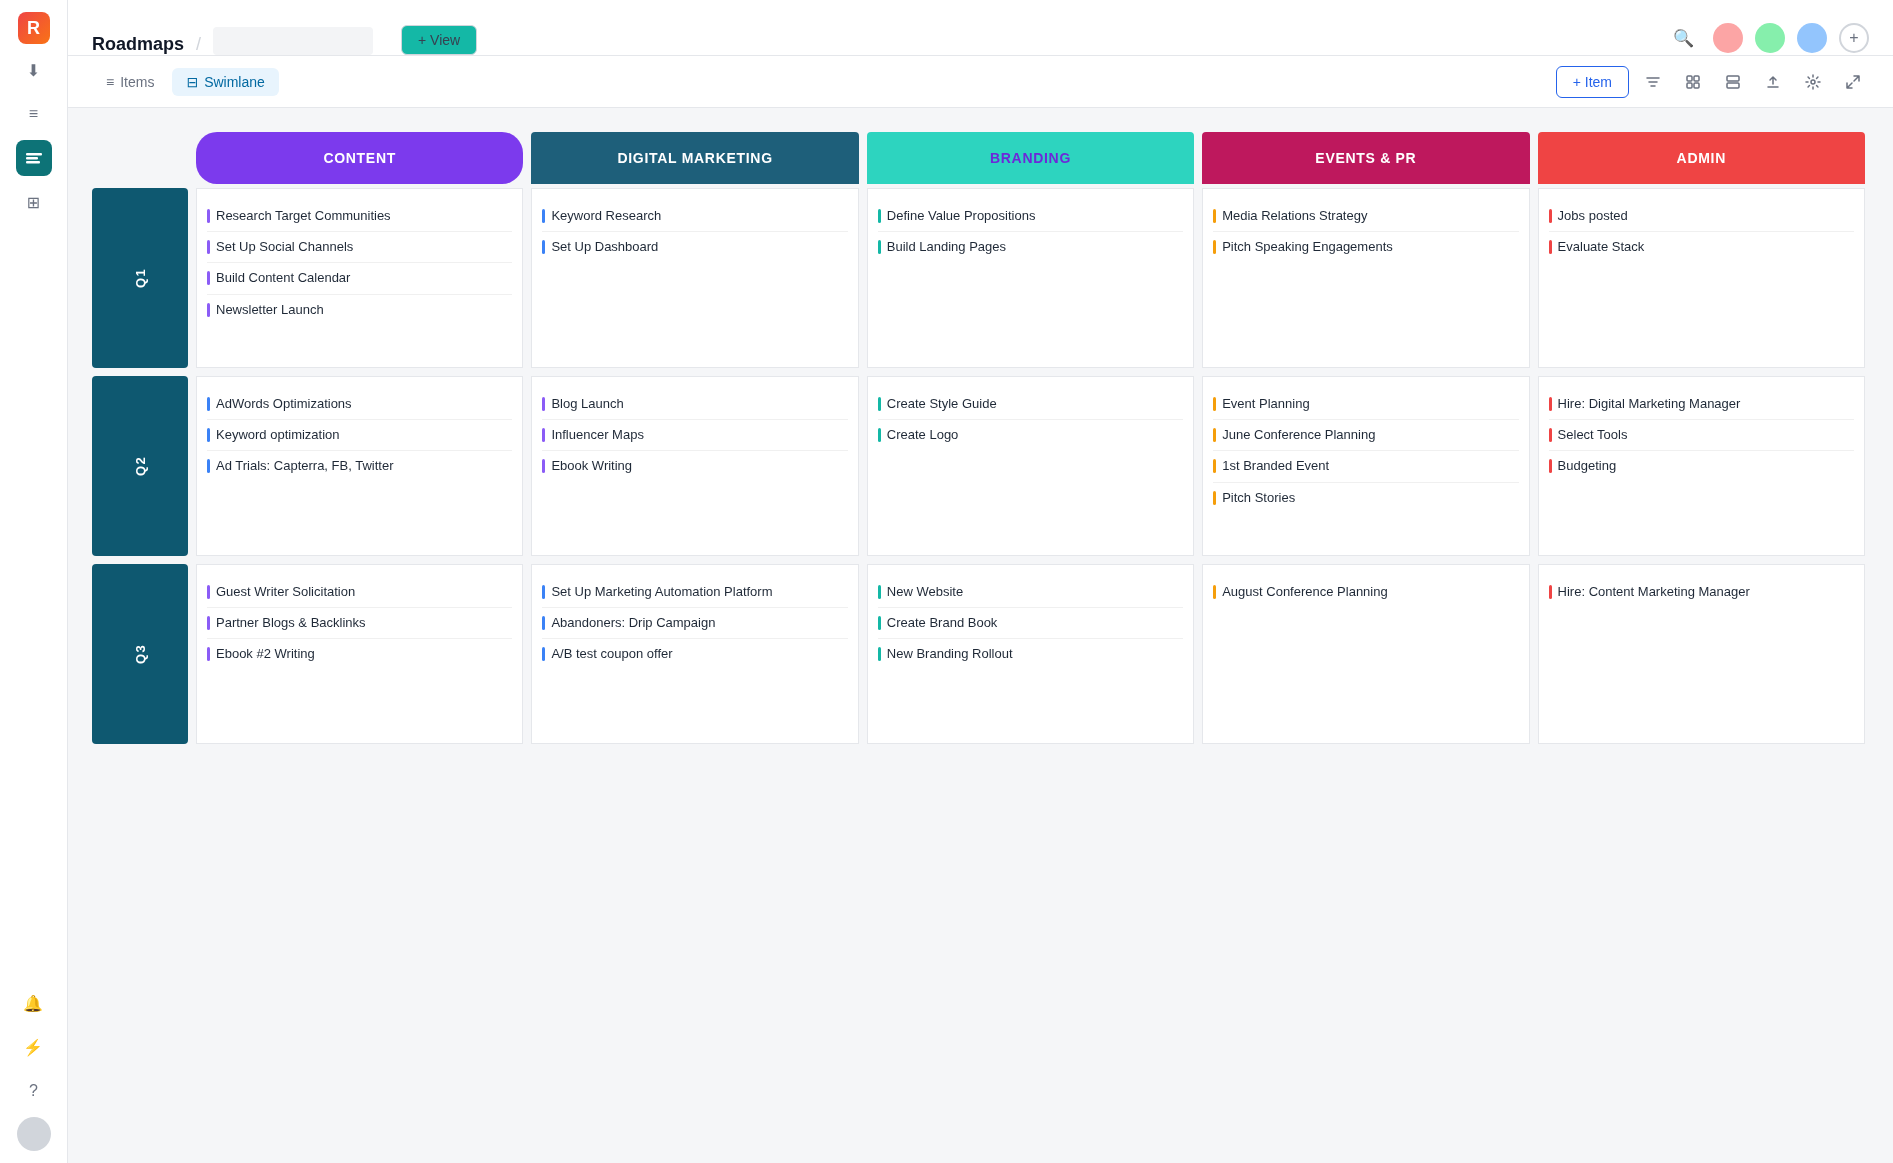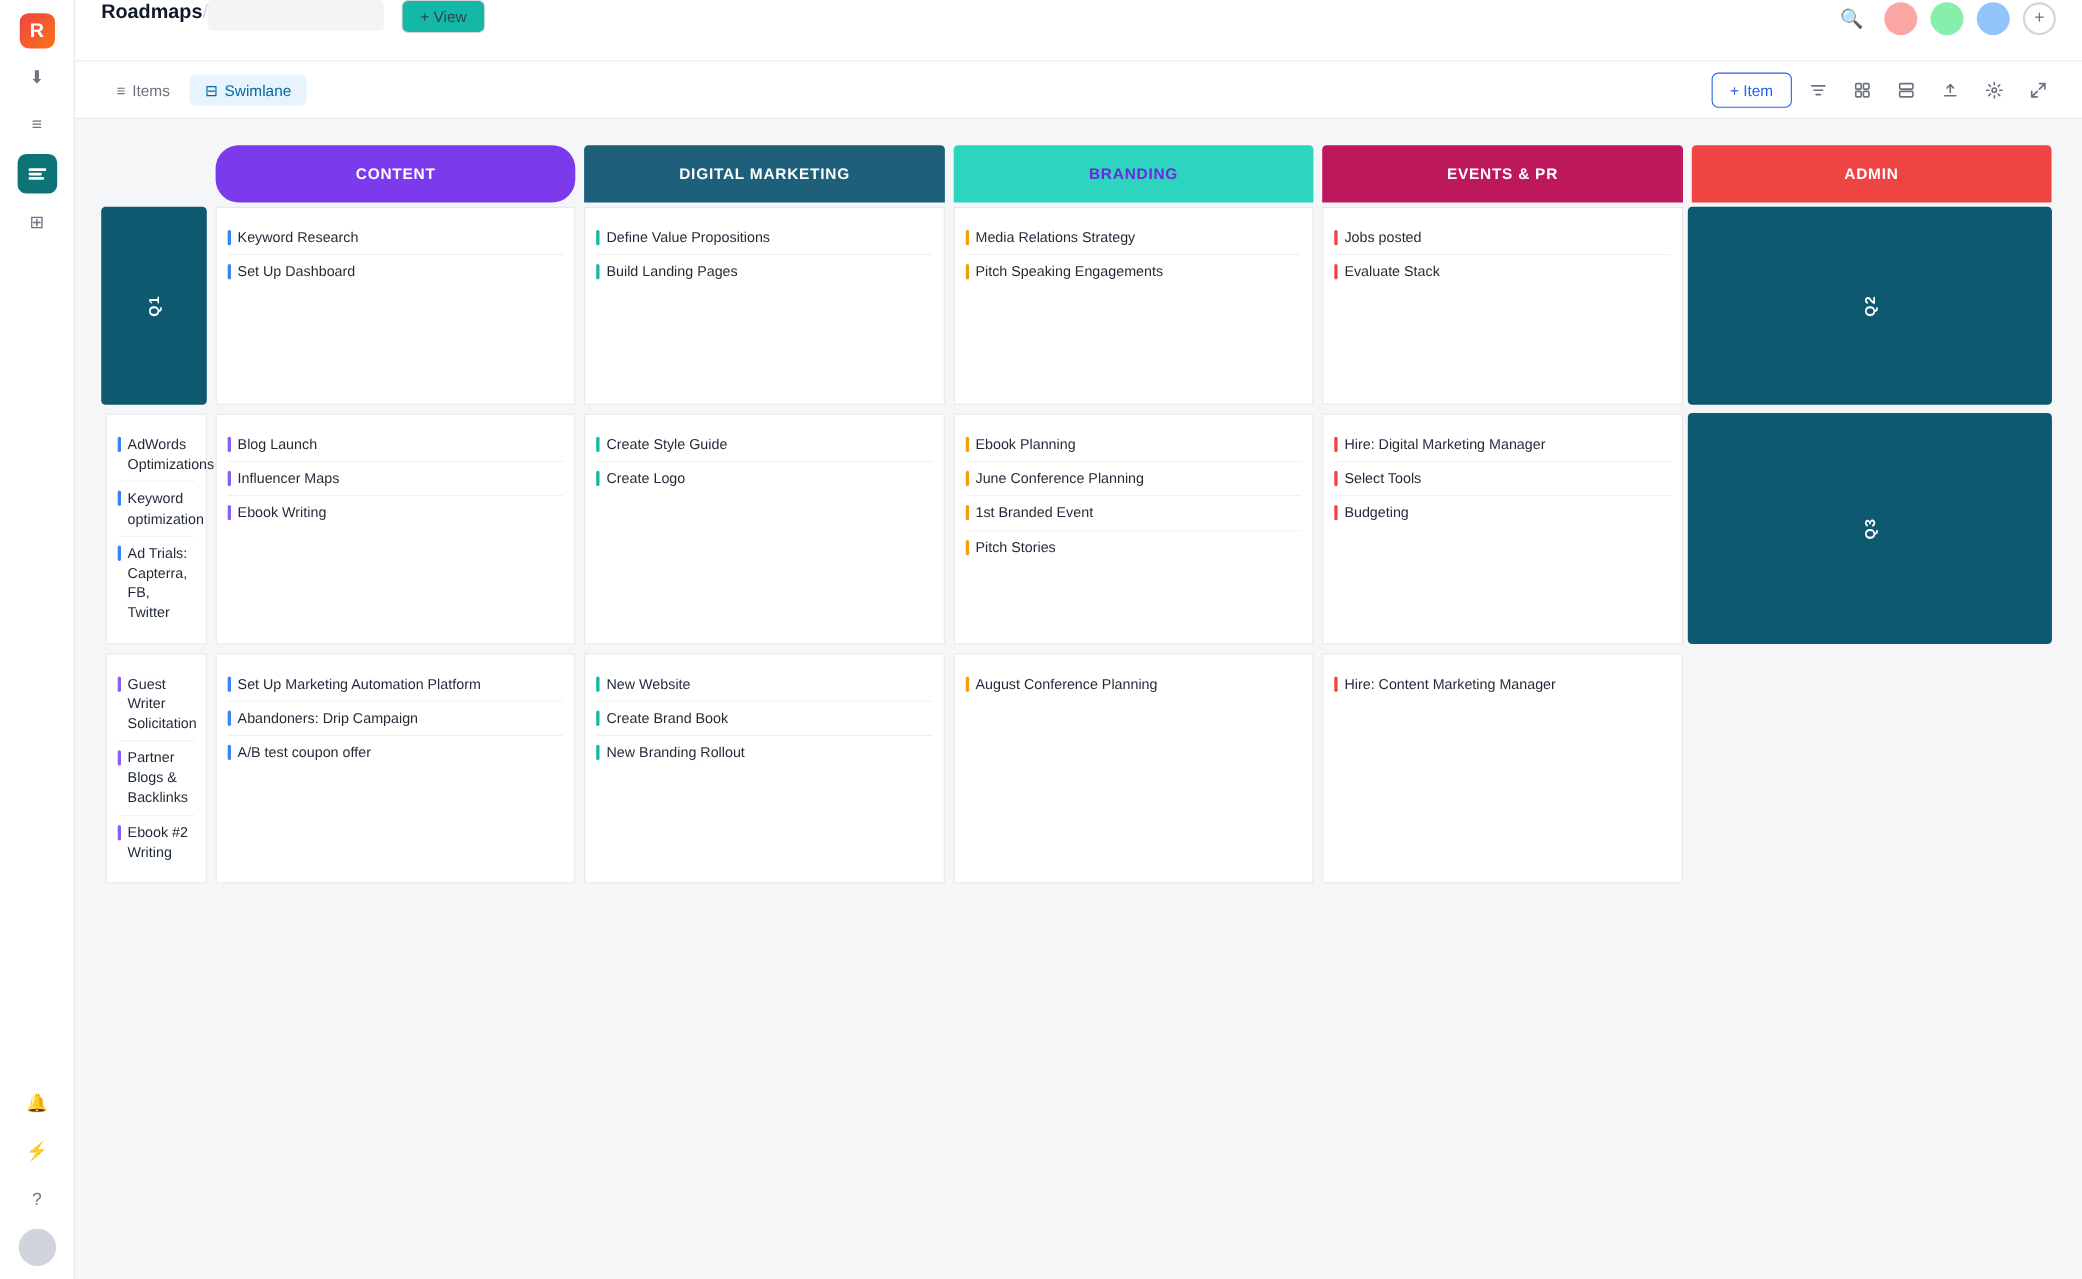--- a/index.html
+++ b/index.html
@@ -49,22 +49,22 @@
       overflow: hidden;
     }
 
     
     .header {
       background: #fff;
       border-bottom: 1px solid #e5e7eb;
       padding: 0 24px;
       height: 56px;
       display: flex;
-      align-items: flex-start;
-      gap: 0;
+      align-items: flex-end;
+      gap: 12px;
       flex-shrink: 0;
     }
     .header-title {
       font-size: 18px;
       font-weight: 600;
       color: #111827;
     }
     .header-sep { color: #d1d5db; font-size: 18px; }
     .header-breadcrumb-input {
       width: 160px;
@@ -356,20 +356,38 @@
     <div class="board" id="board-root">
     <div class="col-header-spacer"></div>
         <div class="col-header bg-content">CONTENT</div>
         <div class="col-header bg-digital">DIGITAL MARKETING</div>
         <div class="col-header bg-branding" style="color: #6d28d9;">BRANDING</div>
         <div class="col-header bg-events">EVENTS &amp; PR</div>
         <div class="col-header bg-admin">ADMIN</div>
         <div class="row-label">Q1</div>
         <div class="cell">
           <div class="cell-item">
+            <div class="item-bar purple"></div>
+            <span>Research Target Communities</span>
+          </div>
+          <div class="cell-item">
+            <div class="item-bar purple"></div>
+            <span>Set Up Social Channels</span>
+          </div>
+          <div class="cell-item">
+            <div class="item-bar purple"></div>
+            <span>Build Content Calendar</span>
+          </div>
+          <div class="cell-item">
+            <div class="item-bar purple"></div>
+            <span>Newsletter Launch</span>
+          </div>
+        </div>
+        <div class="cell">
+          <div class="cell-item">
             <div class="item-bar blue"></div>
             <span>Keyword Research</span>
           </div>
           <div class="cell-item">
             <div class="item-bar blue"></div>
             <span>Set Up Dashboard</span>
           </div>
         </div>
         <div class="cell">
           <div class="cell-item">
@@ -436,21 +454,21 @@
             <span>Create Style Guide</span>
           </div>
           <div class="cell-item">
             <div class="item-bar teal"></div>
             <span>Create Logo</span>
           </div>
         </div>
         <div class="cell">
           <div class="cell-item">
             <div class="item-bar orange"></div>
-            <span>Ebook Planning</span>
+            <span>Event Planning</span>
           </div>
           <div class="cell-item">
             <div class="item-bar orange"></div>
             <span>June Conference Planning</span>
           </div>
           <div class="cell-item">
             <div class="item-bar orange"></div>
             <span>1st Branded Event</span>
           </div>
           <div class="cell-item">

